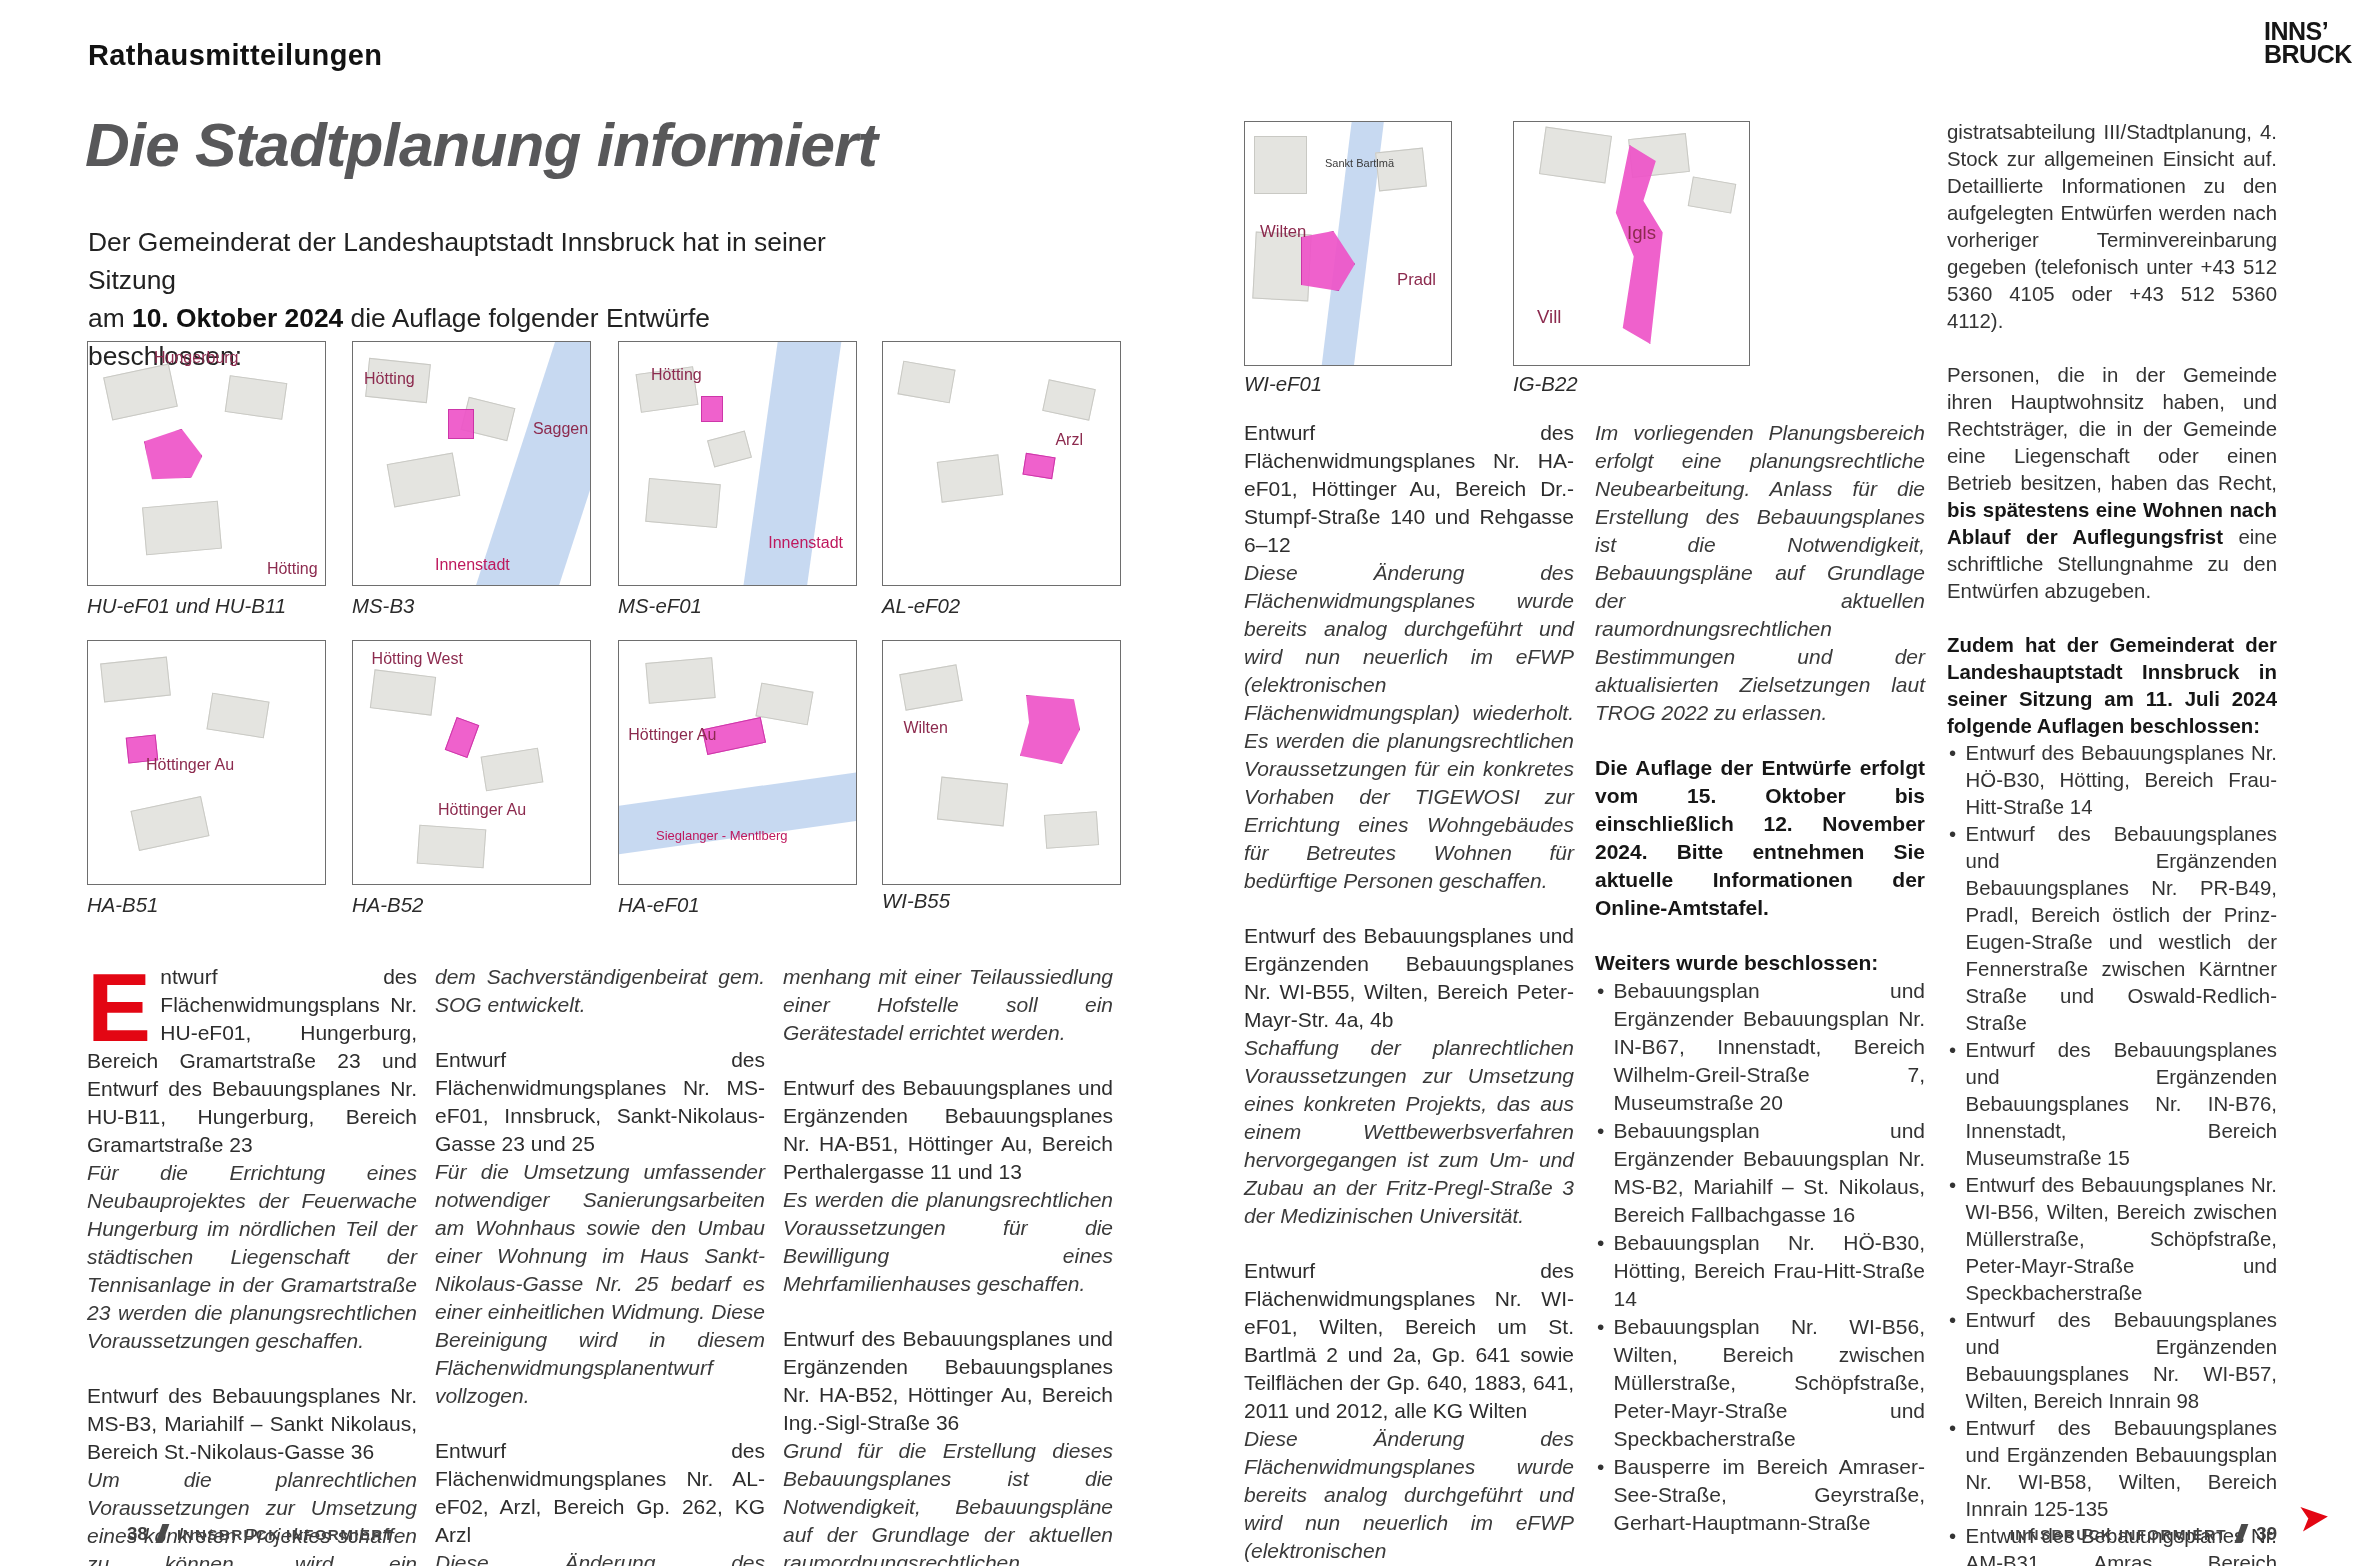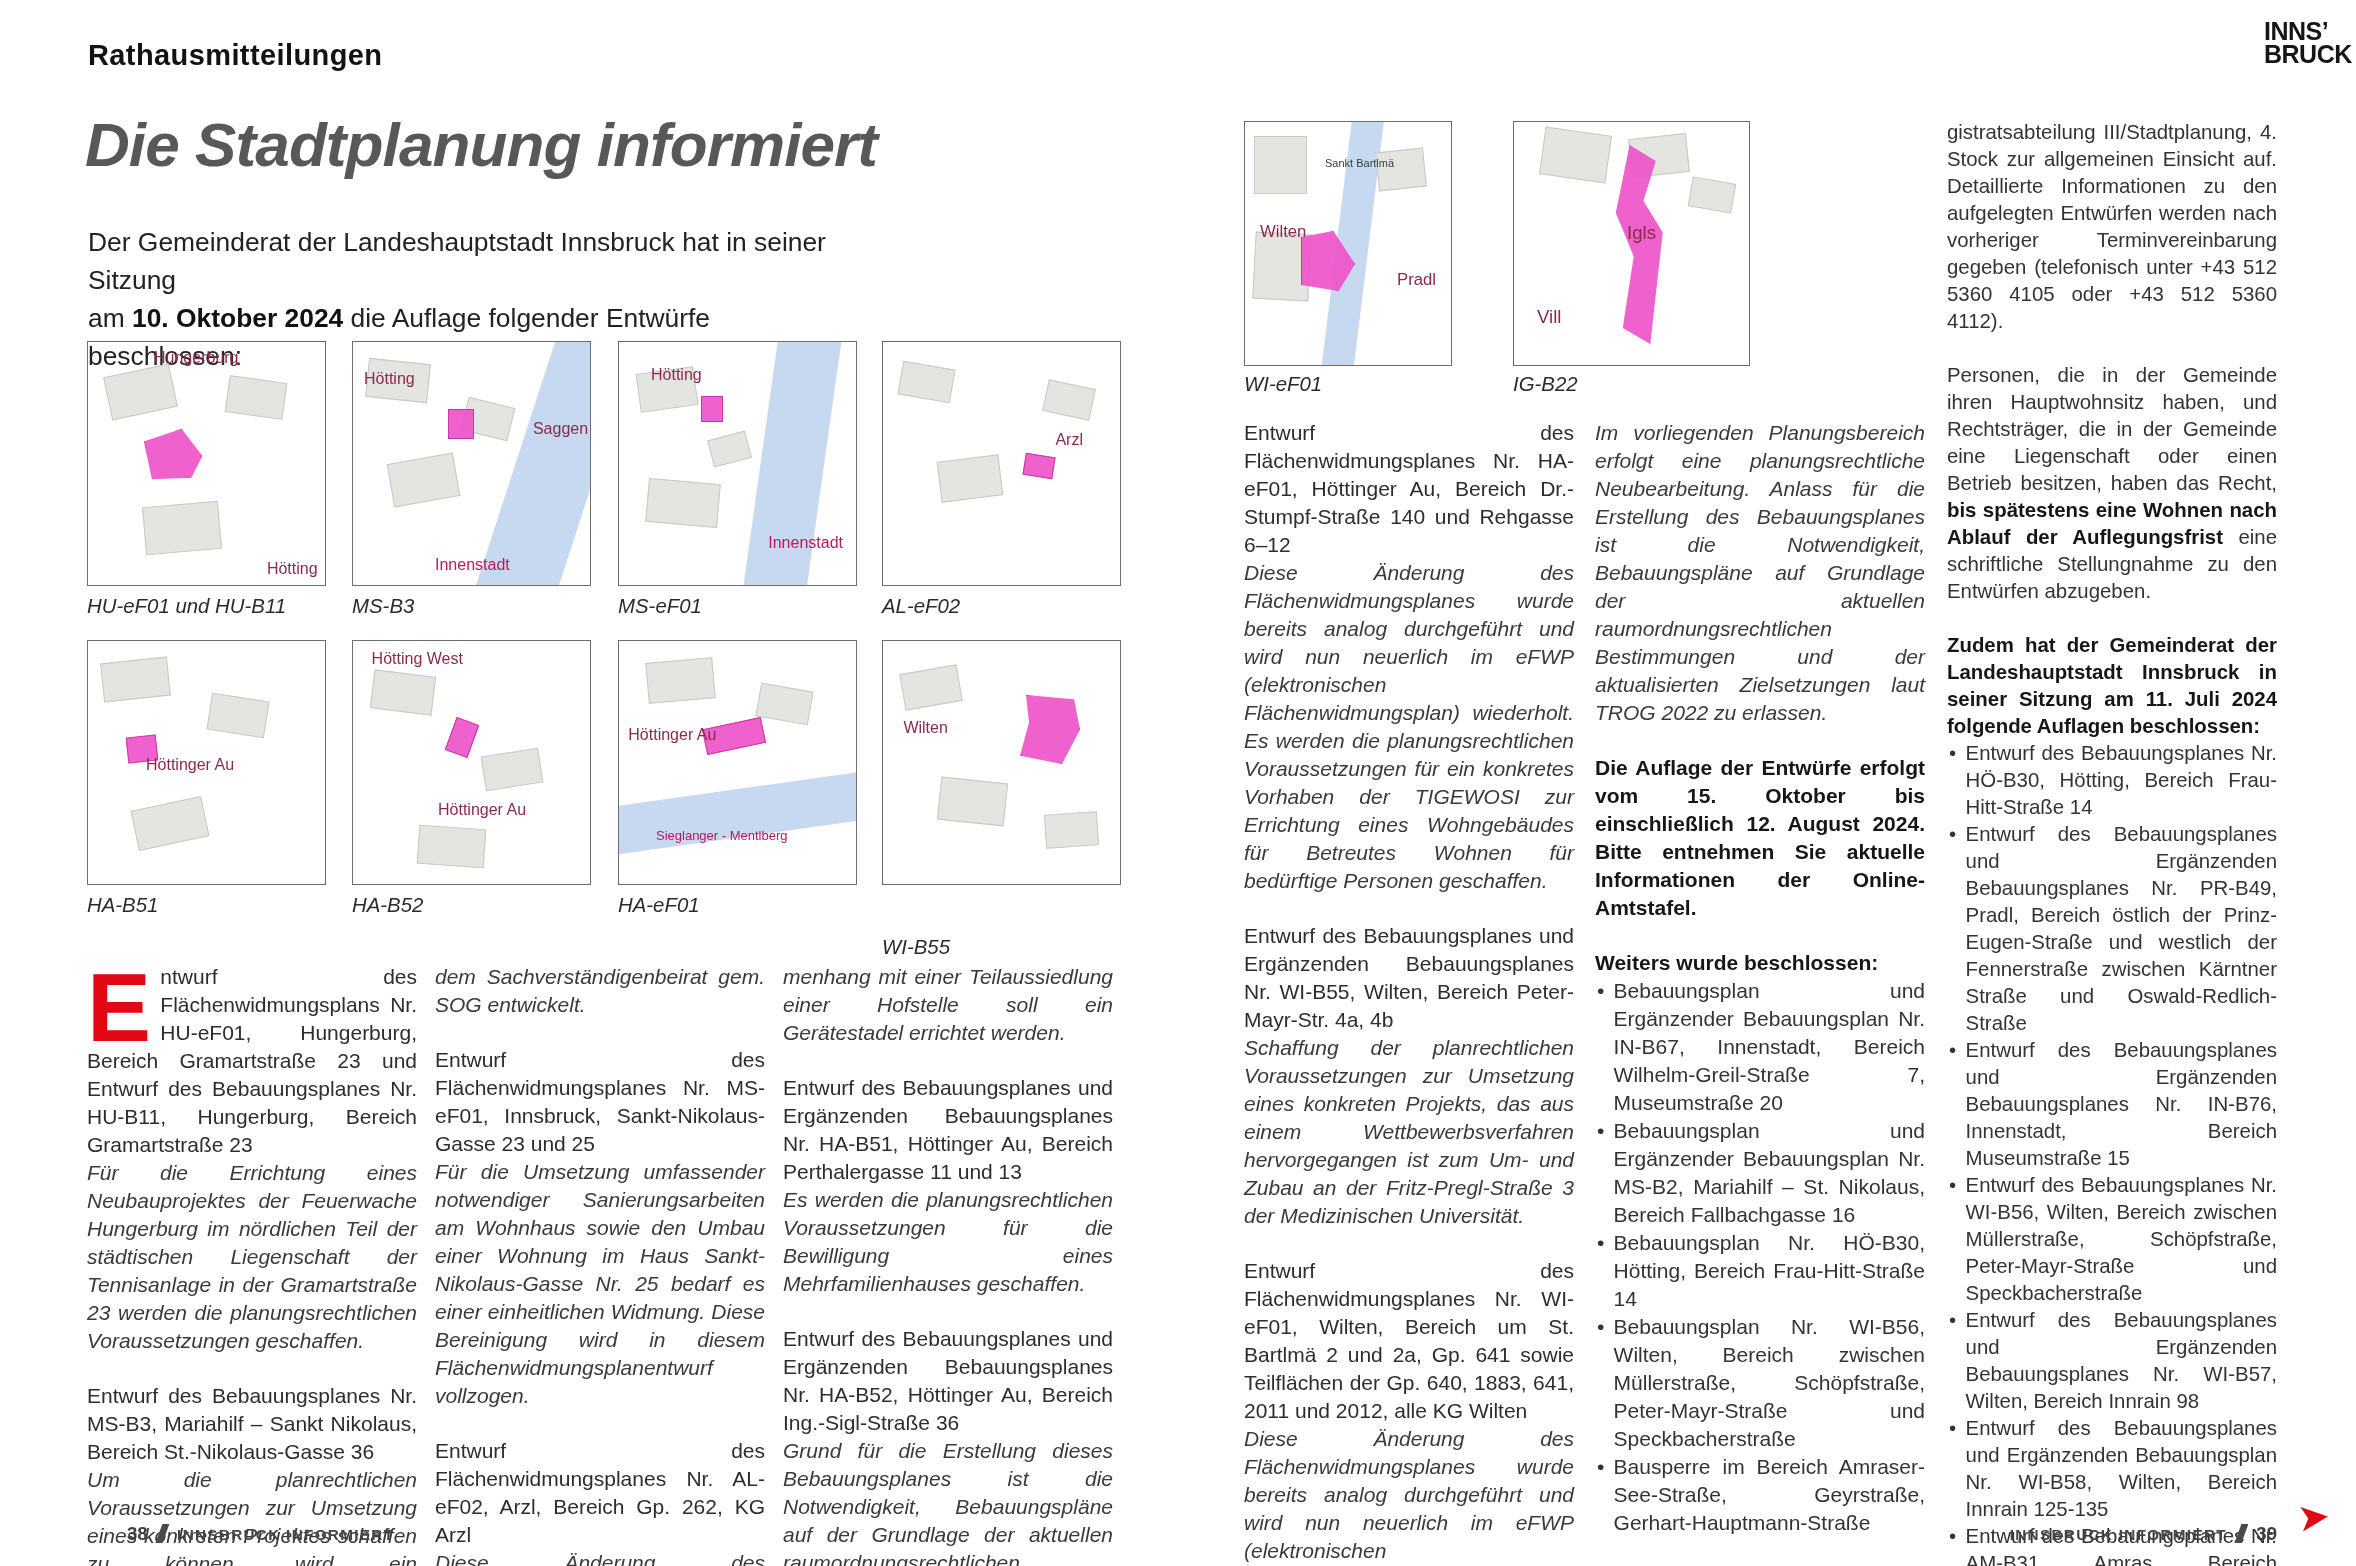--- a/index.html
+++ b/index.html
@@ -129,21 +129,21 @@
     <div class="gb" style="left:18.6px;top:28px;width:56px;height:35px;transform:rotate(-10deg);"></div>
     <div class="gb" style="left:56px;top:139px;width:65px;height:41px;transform:rotate(6deg);"></div>
     <div class="gb" style="left:162px;top:172px;width:51px;height:32px;transform:rotate(-4deg);"></div>
     <div class="pink" style="left:137px;top:54px;width:58px;height:67px;clip-path:polygon(10% 0,90% 6%,100% 50%,70% 100%,0 88%,15% 40%);"></div>
     <span class="mlabel" style="left:20.4px;top:78px;">Wilten</span>
   </div>
 
   <div class="abs caption" style="left:87px;top:894px;">HA-B51</div>
   <div class="abs caption" style="left:352px;top:894px;">HA-B52</div>
   <div class="abs caption" style="left:618px;top:894px;">HA-eF01</div>
-  <div class="abs caption" style="left:882px;top:936px;">WI-B55</div>
+  <div class="abs caption" style="left:882px;top:890px;">WI-B55</div>
 
   <div class="col" style="left:87px;top:963px;width:330px;height:557px;">
     <p class="head"><span class="dropcap">E</span><span>ntwurf des Flächenwidmungsplans Nr. HU-eF01, Hungerburg, Bereich Gramartstraße 23 und Entwurf des Bebauungsplanes Nr. HU-B11, Hungerburg, Bereich Gramartstraße 23</span></p>
     <p class="it">Für die Errichtung eines Neubauprojektes der Feuerwache Hungerburg im nördlichen Teil der städtischen Liegenschaft der Tennisanlage in der Gramartstraße 23 werden die planungsrechtlichen Voraussetzungen geschaffen.</p>
     <p class="head gap">Entwurf des Bebauungsplanes Nr. MS-B3, Mariahilf – Sankt Nikolaus, Bereich St.-Nikolaus-Gasse 36</p>
     <p class="it">Um die planrechtlichen Voraussetzungen zur Umsetzung eines konkreten Projektes schaffen zu können, wird ein Bebauungsplan erstellt. Das Projekt wurde in enger Abstimmung mit der Stadtplanung und</p>
   </div>
 
   <div class="col" style="left:435px;top:963px;width:330px;height:557px;">
     <p class="it">dem Sachverständigenbeirat gem. SOG entwickelt.</p>
@@ -191,21 +191,21 @@
     <p class="it">Diese Änderung des Flächenwidmungsplanes wurde bereits analog durchgeführt und wird nun neuerlich im eFWP (elektronischen Flächenwidmungsplan) wiederholt. Es werden die planungsrechtlichen Voraussetzungen für ein konkretes Vorhaben der TIGEWOSI zur Errichtung eines Wohngebäudes für Betreutes Wohnen für bedürftige Personen geschaffen.</p>
     <p class="head gap">Entwurf des Bebauungsplanes und Ergänzenden Bebauungsplanes Nr. WI-B55, Wilten, Bereich Peter-Mayr-Str. 4a, 4b</p>
     <p class="it">Schaffung der planrechtlichen Voraussetzungen zur Umsetzung eines konkreten Projekts, das aus einem Wettbewerbsverfahren hervorgegangen ist zum Um- und Zubau an der Fritz-Pregl-Straße 3 der Medizinischen Universität.</p>
     <p class="head gap">Entwurf des Flächenwidmungsplanes Nr. WI-eF01, Wilten, Bereich um St. Bartlmä 2 und 2a, Gp. 641 sowie Teilflächen der Gp. 640, 1883, 641, 2011 und 2012, alle KG Wilten</p>
     <p class="it">Diese Änderung des Flächenwidmungsplanes wurde bereits analog durchgeführt und wird nun neuerlich im eFWP (elektronischen Flächenwidmungsplan) wiederholt. Entsprechend den Zielen des Örtlichen Raumordnungskonzeptes wird der ggst. südliche Teilbereich des Gewerbegebietes St. Bartlmä als Gewerbe- und Industriegebiet ausgewiesen.</p>
 
   </div>
 
   <div class="col" style="left:1595px;top:419px;width:330px;height:1104px;">
     <p class="it">Im vorliegenden Planungsbereich erfolgt eine planungsrechtliche Neubearbeitung. Anlass für die Erstellung des Bebauungsplanes ist die Notwendigkeit, Bebauungspläne auf Grundlage der aktuellen raumordnungsrechtlichen Bestimmungen und der aktualisierten Zielsetzungen laut TROG 2022 zu erlassen.</p>
-    <p class="b gap">Die Auflage der Entwürfe erfolgt vom 15. Oktober bis einschließlich 12. August 2024. Bitte entnehmen Sie aktuelle Informationen der Online-Amtstafel.</p>
+    <p class="b gap">Die Auflage der Entwürfe erfolgt vom 15. Oktober bis einschließlich 12. November 2024. Bitte entnehmen Sie aktuelle Informationen der Online-Amtstafel.</p>
     <p class="b gap">Weiters wurde beschlossen:</p>
     <ul class="blist">
       <li>Bebauungsplan und Ergänzender Bebauungsplan Nr. IN-B67, Innenstadt, Bereich Wilhelm-Greil-Straße 7, Museumstraße 20</li>
       <li>Bebauungsplan und Ergänzender Bebauungsplan Nr. MS-B2, Mariahilf – St. Nikolaus, Bereich Fallbachgasse 16</li>
       <li>Bebauungsplan Nr. HÖ-B30, Hötting, Bereich Frau-Hitt-Straße 14</li>
       <li>Bebauungsplan Nr. WI-B56, Wilten, Bereich zwischen Müllerstraße, Schöpfstraße, Peter-Mayr-Straße und Speckbacherstraße</li>
       <li>Bausperre im Bereich Amraser-See-Straße, Geyrstraße, Gerhart-Hauptmann-Straße</li>
     </ul>
     <p class="b gap">Einsichtnahme und Informationen:</p>
 

